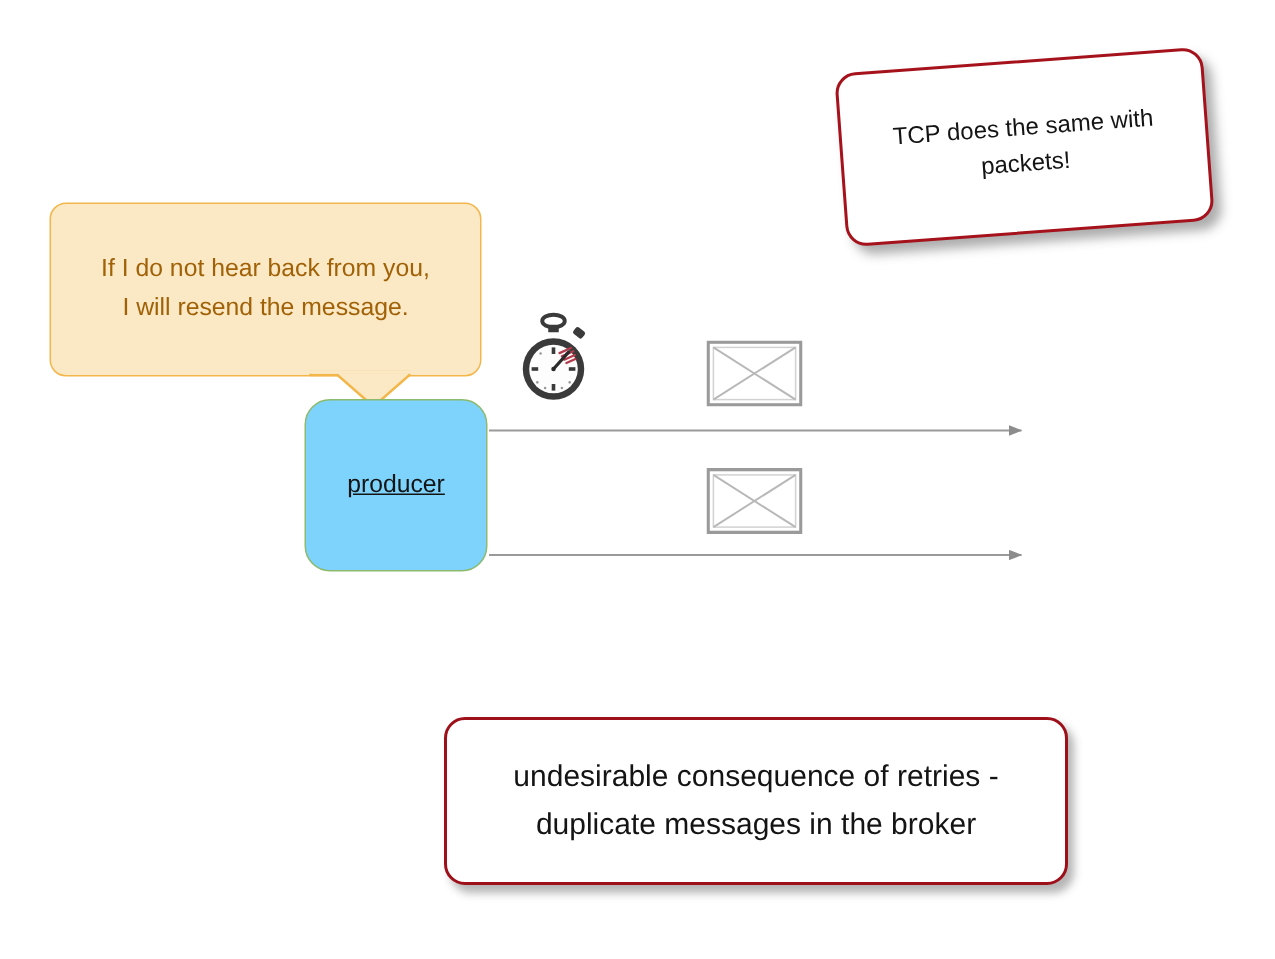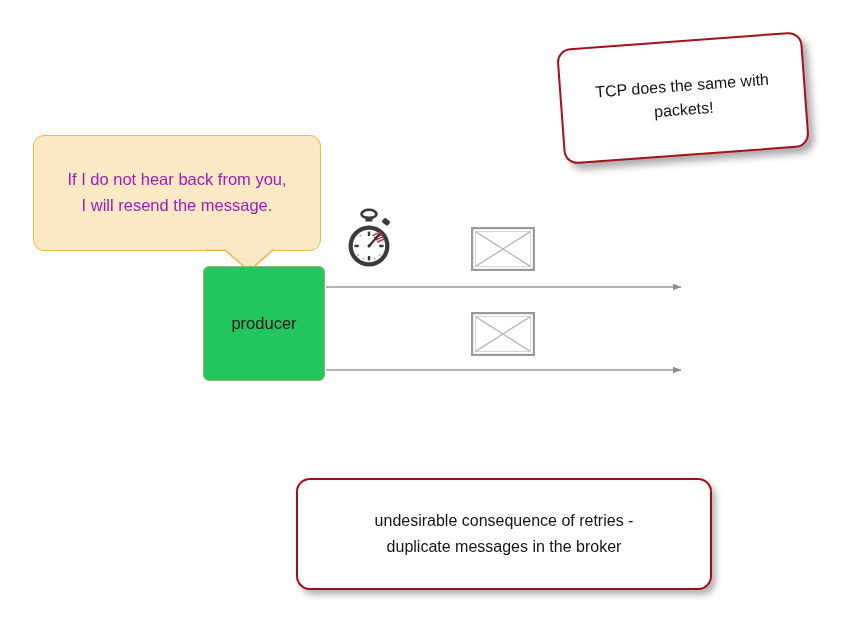--- a/index.html
+++ b/index.html
@@ -35,21 +35,21 @@
     border-radius: 11px;
     box-sizing: border-box;
     display: flex;
     align-items: center;
     justify-content: center;
   }
   .speech-bubble .bubble-text {
     text-align: center;
     font-size: 16.5px;
     line-height: 1.55;
-    color: #a21caf;
+    color: #a16207;
     padding: 0 12px;
     white-space: pre-line;
   }
   .speech-bubble .bubble-tail {
     position: absolute;
     left: 172px;
     top: 112px;
     width: 70px;
     height: 26px;
   }
@@ -99,21 +99,21 @@
     border: 2.4px solid #9e1019;
     border-radius: 14px;
     box-sizing: border-box;
     box-shadow: 4px 5px 6px rgba(70,70,70,0.40);
     display: flex;
     align-items: center;
     justify-content: center;
   }
   .note-card-bottom .card-text {
     text-align: center;
-    font-size: 16px;
+    font-size: 20px;
     line-height: 1.6;
     color: #141414;
     padding: 0 20px;
     white-space: pre-line;
   }
 
   
   .node {
     position: absolute;
     box-sizing: border-box;
@@ -121,23 +121,24 @@
     align-items: center;
     justify-content: center;
     font-size: 16.5px;
     color: #141414;
   }
   .node-producer {
     left: 203px;
     top: 266px;
     width: 122px;
     height: 115px;
-    background: #22c55e;
+    background: #7dd3fc;
     border: 1.4px solid #8cba6e;
-    border-radius: 6px;
+    border-radius: 17px;
+    text-decoration: underline;
   }
   .node-broker {
     left: 683px;
     top: 266px;
     width: 120px;
     height: 115px;
     background: #ffffff;
     border: 1.6px solid #4a86c8;
     border-radius: 17px;
   }

